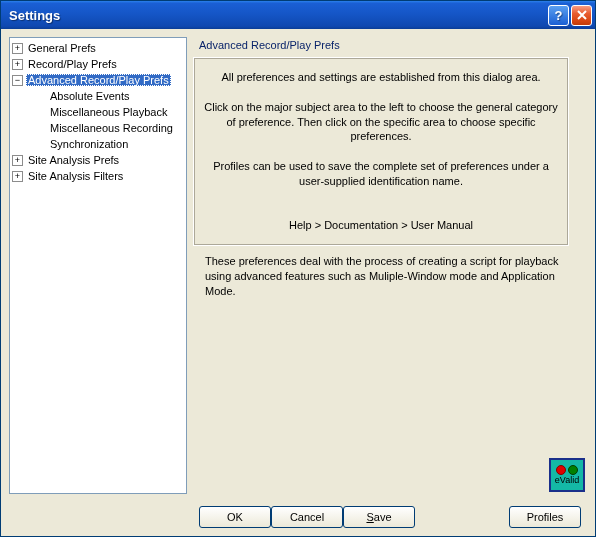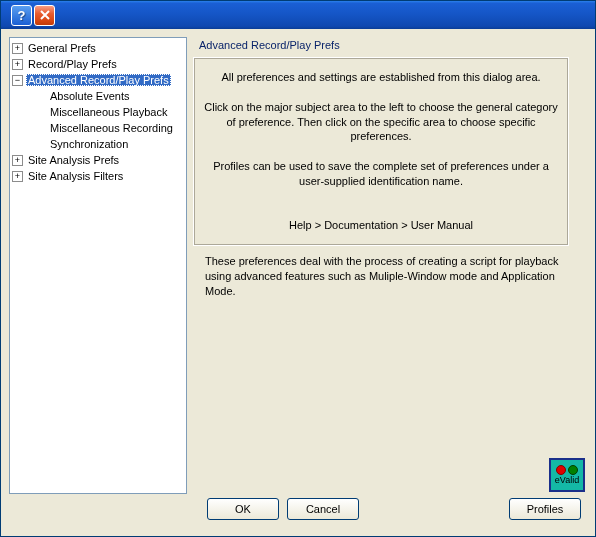--- a/index.html
+++ b/index.html
@@ -113,43 +113,44 @@
     padding:1px;
   }
   .logo .dots { display:flex; gap:2px; margin-bottom:1px;}
   .logo .dot { width:10px; height:10px; border-radius:50%; }
   .logo .dot.r { background:#e00000; border:1px solid #800000;}
   .logo .dot.g { background:#008000; border:1px solid #004000;}
   .logo .logolabel { font-size:9px; color:#000; line-height:1; }
   .button-row {
     height:34px;
     display:flex;
-    align-items:flex-start;
+    align-items:flex-end;
     padding:4px 6px 0 6px;
-    gap:8px;
+    gap:0;
   }
   .spacer-left { width:184px; flex:0 0 auto;}
   .btn {
     min-width:72px; height:22px;
     background: linear-gradient(to bottom,#fff,#ece9d8);
     border:1px solid #003c74;
     border-radius:3px;
     font-family:inherit; font-size:11px;
     cursor:pointer;
     padding:0 10px;
   }
   .btn .ul { text-decoration:underline; }
   .btn-gap { flex:1; }
 </style>
 </head>
 <body>
 
 <div class="window">
 
   <div class="titlebar">
+    <span class="title">Settings</span>
     <div class="tbtn help" title="Help">?</div>
     <div class="tbtn close" title="Close">
       <svg width="10" height="10" viewBox="0 0 10 10">
           <path d="M1 1 L9 9 M9 1 L1 9" stroke="#fff" stroke-width="2"></path>
         </svg>
     </div>
   </div>
 
   <div class="body">
     <div class="main-area">
@@ -219,18 +220,19 @@
           <div class="logolabel">eValid</div>
         </div>
       </div>
 
     </div>
 
     <div class="button-row">
       <div class="spacer-left"></div>
       <button class="btn">OK</button>
       <button class="btn">Cancel</button>
+      <button class="btn"><span></span><span class="ul">S</span><span>ave</span></button>
       <div class="btn-gap"></div>
       <button class="btn">Profiles</button>
     </div>
   </div>
 
 </div>
 
 </body></html>

